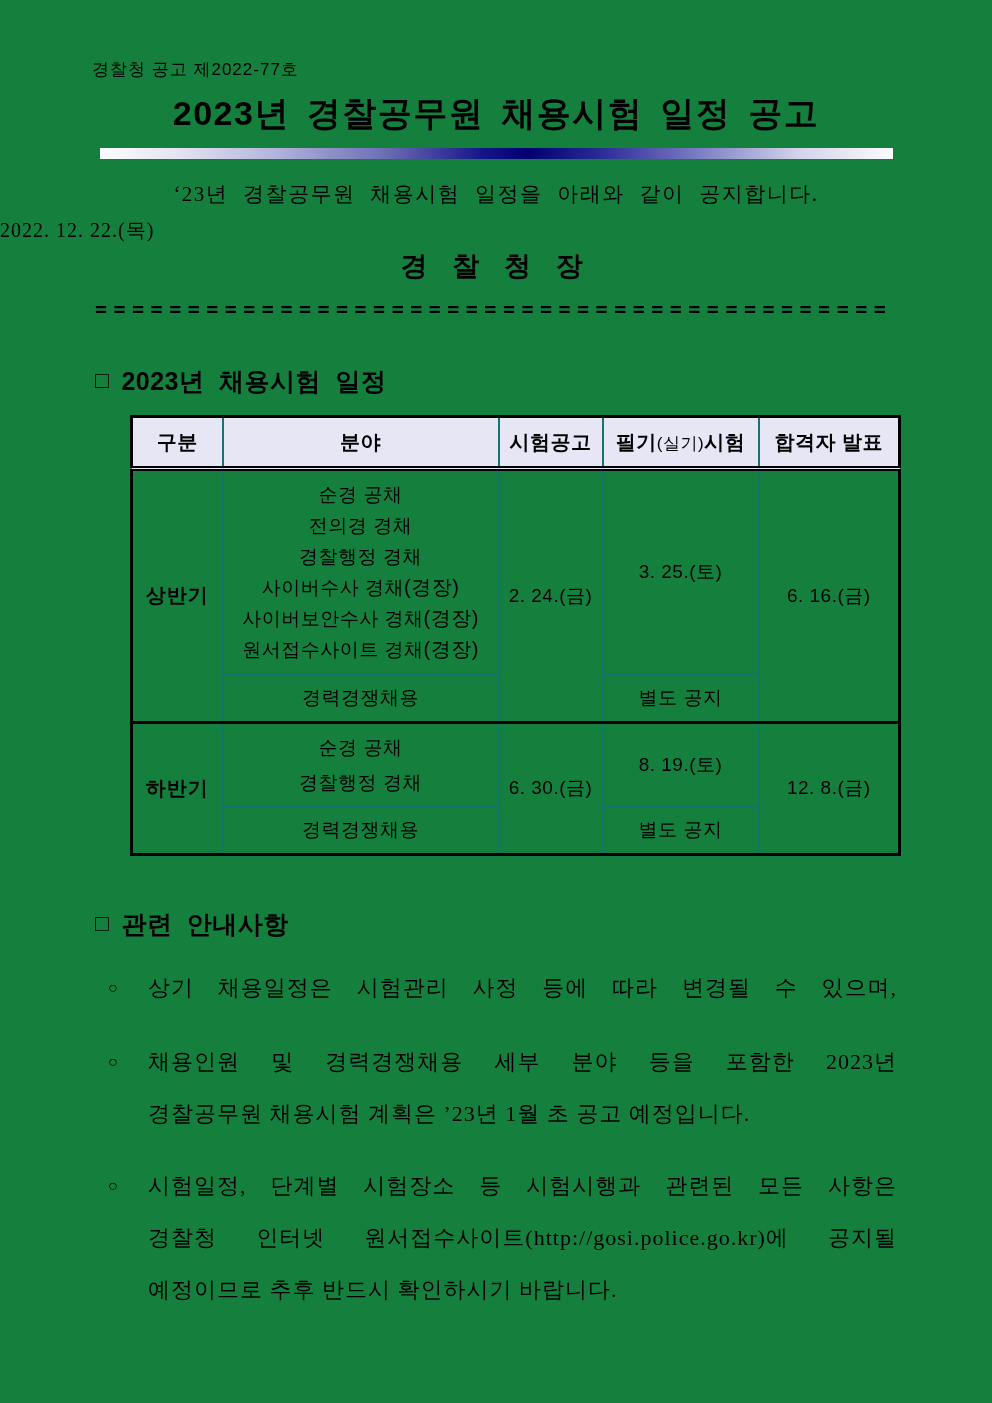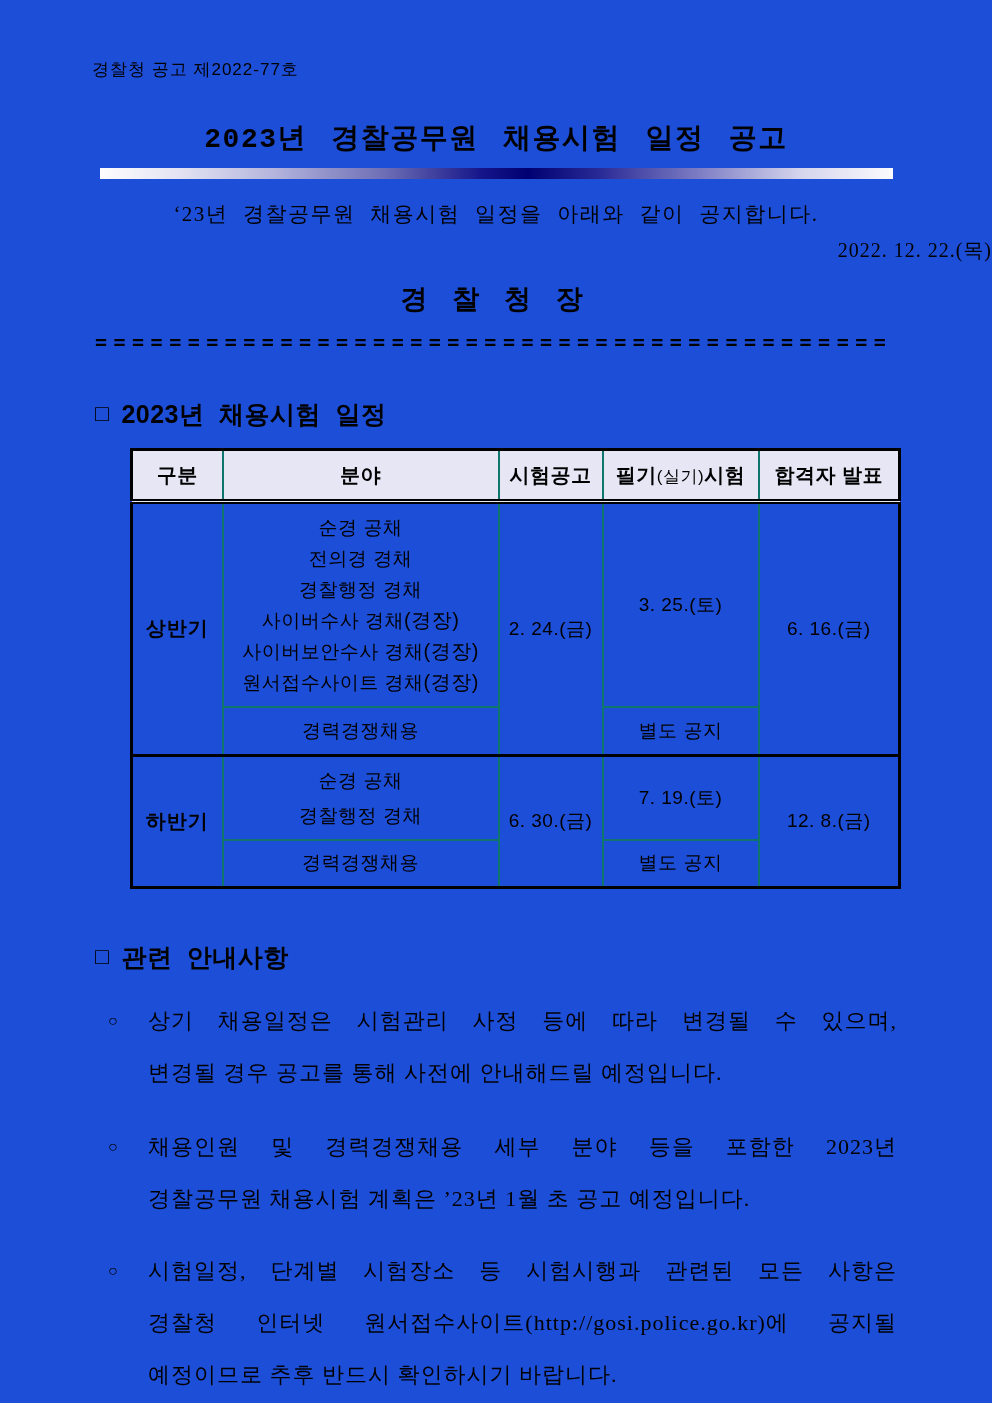--- a/index.html
+++ b/index.html
@@ -1,64 +1,64 @@
 <!DOCTYPE html>
 <html><head>
 <meta charset="utf-8">
 <style>
   * { margin: 0; padding: 0; box-sizing: border-box; }
   html, body { background: #ffffff; }
   .page {
     position: relative;
     width: 992px;
     height: 1403px;
-    background: #1d4ed8;
+    background: #15803d;
     color: #000000;
     font-family: "Liberation Serif", serif;
     overflow: hidden;
   }
   .doc-number {
     padding-top: 58px;
     margin-left: 92px;
     font-family: "Liberation Sans", sans-serif;
     font-size: 17px;
     letter-spacing: 1px;
   }
   .title {
-    margin-top: 38px;
-    text-align: center;
-    font-family: Liberation Mono, monospace;
+    margin-top: 10px;
+    text-align: center;
+    font-family: Liberation Sans, sans-serif;
     font-weight: 900;
-    font-size: 28px;
+    font-size: 34px;
     letter-spacing: 1.5px;
     word-spacing: 6px;
   }
   .gradient-bar {
     height: 11px;
     margin: 11px 99px 0 100px;
     background: linear-gradient(90deg,
       #fdfdfe 0%, #e3e3f2 10%, #b4b4dd 22%, #6d6db5 36%,
       #16168a 48%, #000072 54%, #2a2a96 63%, #8080c6 76%,
       #d3d3ec 88%, #fbfbfd 100%);
   }
   .subtitle {
     margin-top: 21px;
     text-align: center;
     font-size: 21px;
     letter-spacing: 1.5px;
     word-spacing: 8px;
   }
   .date-line {
     margin-top: 9px;
-    text-align: right;
+    text-align: left;
     font-size: 20px;
     letter-spacing: 1px;
   }
   .signer {
-    margin-top: 17px;
+    margin-top: 4px;
     text-align: center;
     font-size: 27px;
     font-weight: bold;
     letter-spacing: 9px;
   }
   .divider {
     margin: 13px 95px 0 95px;
     font-family: "DejaVu Sans Mono", monospace;
     font-weight: bold;
     font-size: 20px;
@@ -201,40 +201,39 @@
         <td class="career-cell">경력경쟁채용</td>
         <td class="career-cell">별도 공지</td>
       </tr>
       <tr class="group-start">
         <td class="group-label" rowspan="2">하반기</td>
         <td class="fields-cell fields-2">
           <div class="field-line"><span>순경 공채</span><span class="small"></span></div>
           <div class="field-line"><span>경찰행정 경채</span><span class="small"></span></div>
         </td>
         <td class="date-cell" rowspan="2">6. 30.(금)</td>
-        <td class="date-cell">7. 19.(토)</td>
+        <td class="date-cell">8. 19.(토)</td>
         <td class="date-cell" rowspan="2">12. 8.(금)</td>
       </tr>
       <tr>
         <td class="career-cell">경력경쟁채용</td>
         <td class="career-cell">별도 공지</td>
       </tr>
     </tbody>
   </table>
 
   <h2 class="section-header sh-2">
     <span class="sq">□</span>
     <span>관련 안내사항</span>
   </h2>
 
   <div class="notice n-1">
     <div class="notice-bullet">○</div>
     <div class="notice-lines">
       <div class="line just">상기 채용일정은 시험관리 사정 등에 따라 변경될 수 있으며,</div>
-      <div class="line">변경될 경우 공고를 통해 사전에 안내해드릴 예정입니다.</div>
     </div>
   </div>
 
   <div class="notice n-2">
     <div class="notice-bullet">○</div>
     <div class="notice-lines">
       <div class="line just">채용인원 및 경력경쟁채용 세부 분야 등을 포함한 2023년</div>
       <div class="line">경찰공무원 채용시험 계획은 ’23년 1월 초 공고 예정입니다.</div>
     </div>
   </div>

